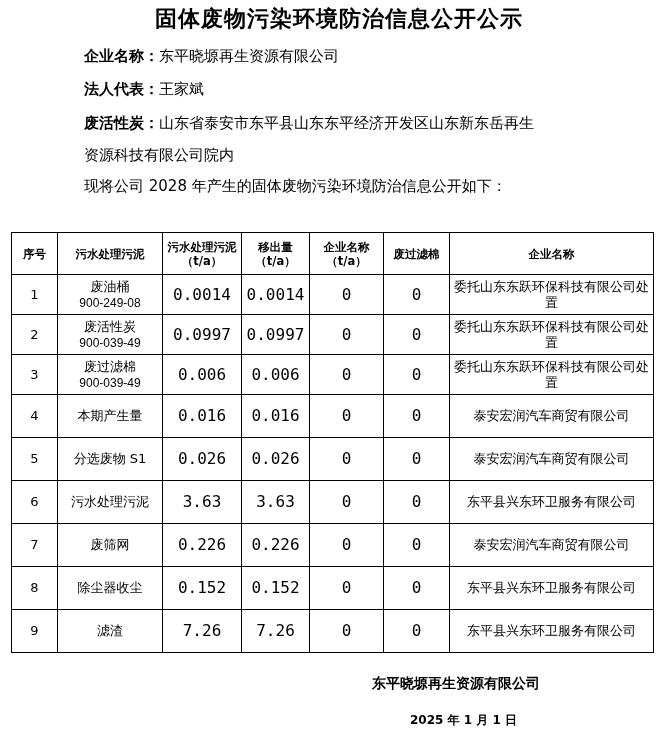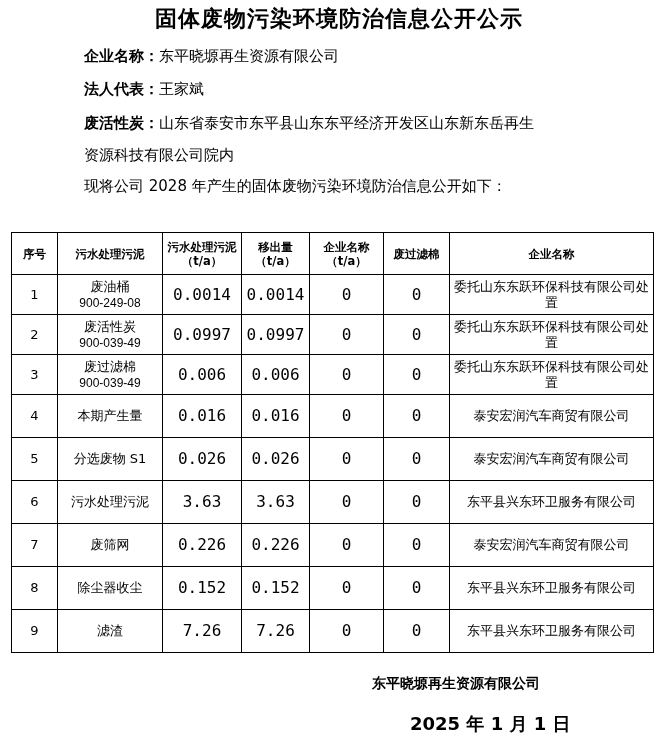--- a/index.html
+++ b/index.html
@@ -16,21 +16,21 @@
   .line5 { top: 177px; }
   table.waste { position: absolute; top: 200px; left: 11px; width: 642px; border-collapse: collapse; table-layout: fixed; margin-top: 32px; }
   table.waste th, table.waste td { border: 1.3px solid #000; text-align: center; vertical-align: middle; padding: 0 2px; }
   table.waste th { font-size: 11.5px; font-weight: bold; line-height: 14px; height: 41px; }
   table.waste td { font-size: 13px; line-height: 16px; }
   table.waste td.num { font-family: "DejaVu Sans Mono", "Liberation Mono", monospace; font-size: 16px; }
   tr.r2 td { height: 39px; }
   tr.r1 td { height: 42px; }
   .sub { display: block; font-family: Liberation Sans, sans-serif; font-size: 12px; }
   .sign-company { position: absolute; top: 675px; left: 372px; font-size: 14px; font-weight: bold; white-space: nowrap; }
-  .sign-date { position: absolute; top: 712px; left: 410px; font-size: 18px; font-weight: bold; white-space: nowrap; }
+  .sign-date { position: absolute; top: 712px; left: 410px; font-size: 12px; font-weight: bold; white-space: nowrap; }
 </style>
 </head>
 <body>
 
 <div class="title">固体废物污染环境防治信息公开公示</div>
 
 <div class="line line1">
   <span class="lbl">企业名称：</span><span>东平晓塬再生资源有限公司</span>
 </div>
 <div class="line line2">

